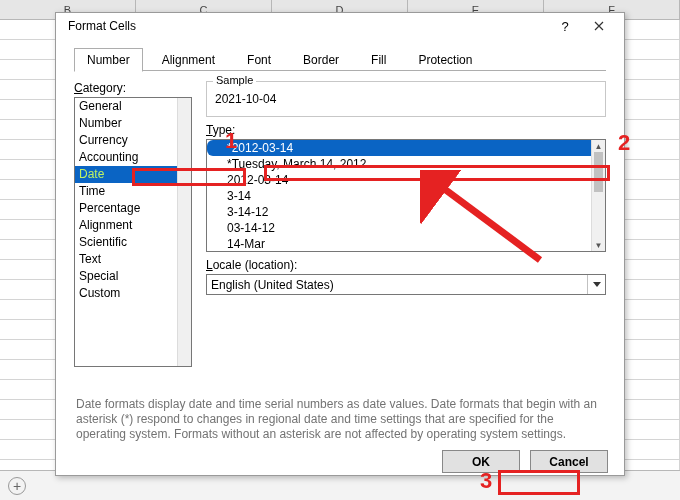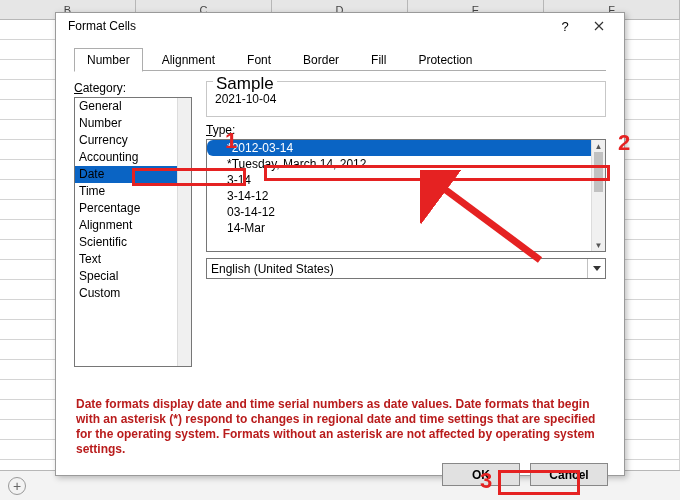--- a/index.html
+++ b/index.html
@@ -31,38 +31,38 @@
   .pane { flex: 1; padding: 10px 18px 6px 18px; display: flex; flex-direction: column; }
   .pane-top { display: flex; gap: 14px; }
   .pane-left { width: 118px; display: flex; flex-direction: column; }
   .pane-right { flex: 1; display: flex; flex-direction: column; gap: 6px; }
   .section-label { margin-bottom: 2px; }
   .section-label .ul { text-decoration: underline; }
 
   .category-list { border: 1px solid #767676; height: 270px; overflow: hidden; background: #fff; position: relative; }
   .category-list .scrollbar-v { position: absolute; right: 0; top: 0; bottom: 0; width: 14px; background: #f0f0f0; border-left: 1px solid #dcdcdc; }
   .cat-item { padding: 1px 4px; line-height: 15px; }
-  .cat-item.selected { background: #0a64c4; color: #000000; }
+  .cat-item.selected { background: #0a64c4; color: #bef264; }
 
   .sample-box { border: 1px solid #c7c7c7; padding: 10px 8px; position: relative; }
-  .sample-label { position: absolute; top: -8px; left: 6px; background: #fff; padding: 0 3px; font-size: 17px; }
+  .sample-label { position: absolute; top: -8px; left: 6px; background: #fff; padding: 0 3px; font-size: 11px; }
 
   .type-list { border: 1px solid #767676; height: 113px; background: #fff; position: relative; overflow: hidden; }
   .type-list .scrollbar-v { position: absolute; right: 0; top: 0; bottom: 0; width: 14px; background: #f0f0f0; border-left: 1px solid #dcdcdc; }
   .type-list .scrollbar-v .thumb { position: absolute; left: 2px; right: 2px; top: 12px; height: 40px; background: #c1c1c1; }
   .type-list .scrollbar-v .arr { position: absolute; left: 0; right: 0; height: 12px; display: flex; align-items: center; justify-content: center; font-size: 8px; color: #555; }
   .type-list .scrollbar-v .arr.up { top: 0; } .type-list .scrollbar-v .arr.dn { bottom: 0; }
   .type-item { padding: 0 20px; line-height: 16px; border-radius: 6px; }
   .type-item.selected { background: #0a64c4; color: #fff; }
 
   .locale-box { border: 1px solid #767676; height: 21px; display: flex; align-items: center; padding: 0 4px; position: relative; }
   .locale-box .chev { position: absolute; right: 0; top: 0; bottom: 0; width: 18px; border-left: 1px solid #c1c1c1; display: flex; align-items: center; justify-content: center; }
   .locale-box .chev svg { width: 8px; height: 5px; fill: #333; }
 
-  .desc { margin-top: 30px; padding: 0 2px; color: #b91c1c; line-height: 1.25; font-weight: bold; }
+  .desc { margin-top: 30px; padding: 0 2px; color: #737373; line-height: 1.25; }
 
   .dlg-buttons { height: 44px; display: flex; align-items: center; justify-content: flex-end; gap: 10px; padding: 0 16px; font-weight: bold; }
   .btn { min-width: 78px; height: 23px; border: 1px solid #888; background: #e1e1e1; display: flex; align-items: center; justify-content: center; }
 
   
   .ann-box { position: absolute; border: 3px solid #e52222; pointer-events: none; }
   .ann-num { position: absolute; color: #e52222; font-weight: 800; font-size: 22px; pointer-events: none; font-family: Arial, sans-serif; }
   .ann-arrow { position: absolute; pointer-events: none; }
 </style>
 </head>
@@ -296,32 +296,34 @@
       <div class="pane-right">
         <div class="sample-box">
           <div class="sample-label">Sample</div>
           <div>2021-10-04</div>
         </div>
         <div>
           <div class="section-label"><span class="ul">T</span><span>ype:</span></div>
           <div class="type-list" id="type-list">
             <div class="type-item selected">*2012-03-14</div>
               <div class="type-item">*Tuesday, March 14, 2012</div>
+              <div class="type-item">2012-03-14</div>
               <div class="type-item">3-14</div>
               <div class="type-item">3-14-12</div>
               <div class="type-item">03-14-12</div>
               <div class="type-item">14-Mar</div>
               <div class="scrollbar-v">
               <div class="arr up">▲</div>
                 <div class="thumb"></div>
                 <div class="arr dn">▼</div>
             </div>
           </div>
         </div>
         <div>
+          <div class="section-label"><span class="ul">L</span><span>ocale (location):</span></div>
           <div class="locale-box">
             <span>English (United States)</span>
             <div class="chev">
                 <svg viewBox="0 0 8 5">
                   <path d="M0 0 L4 5 L8 0 Z"></path>
                 </svg>
               </div>
           </div>
         </div>
       </div>

